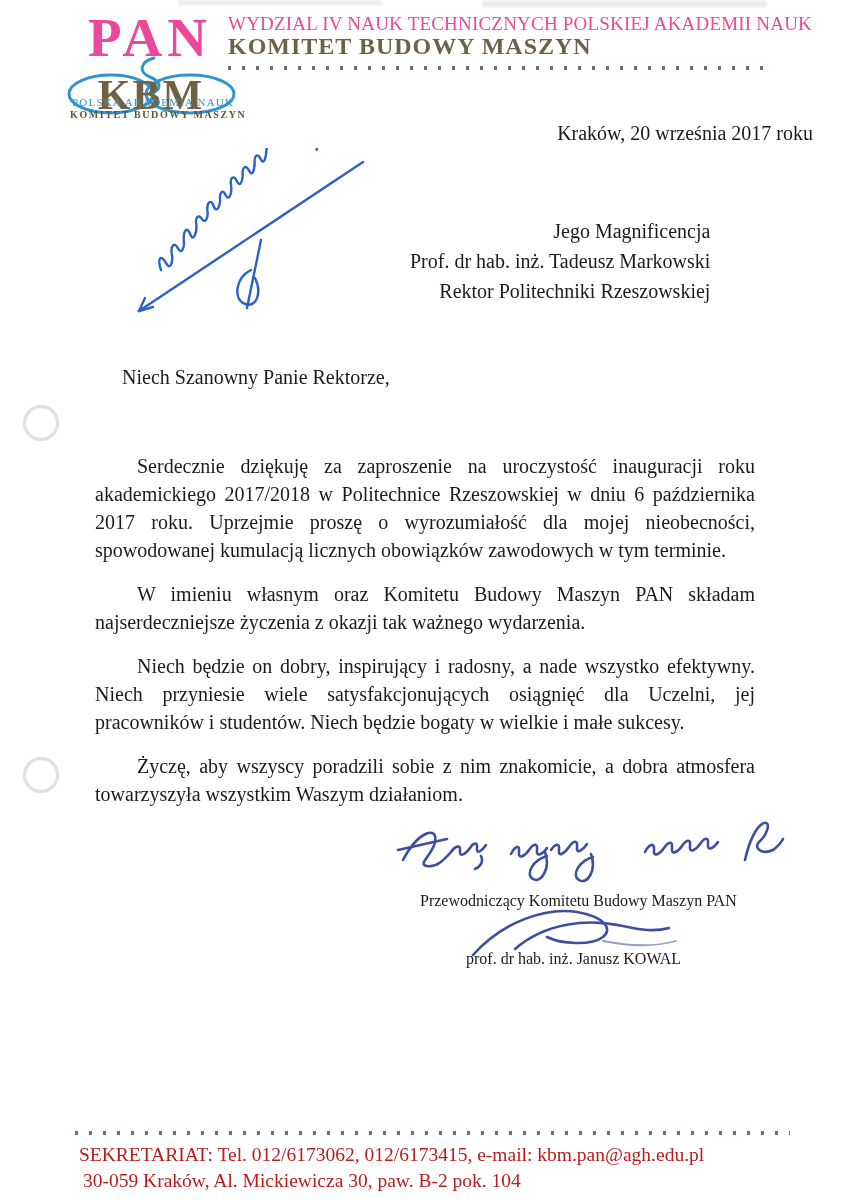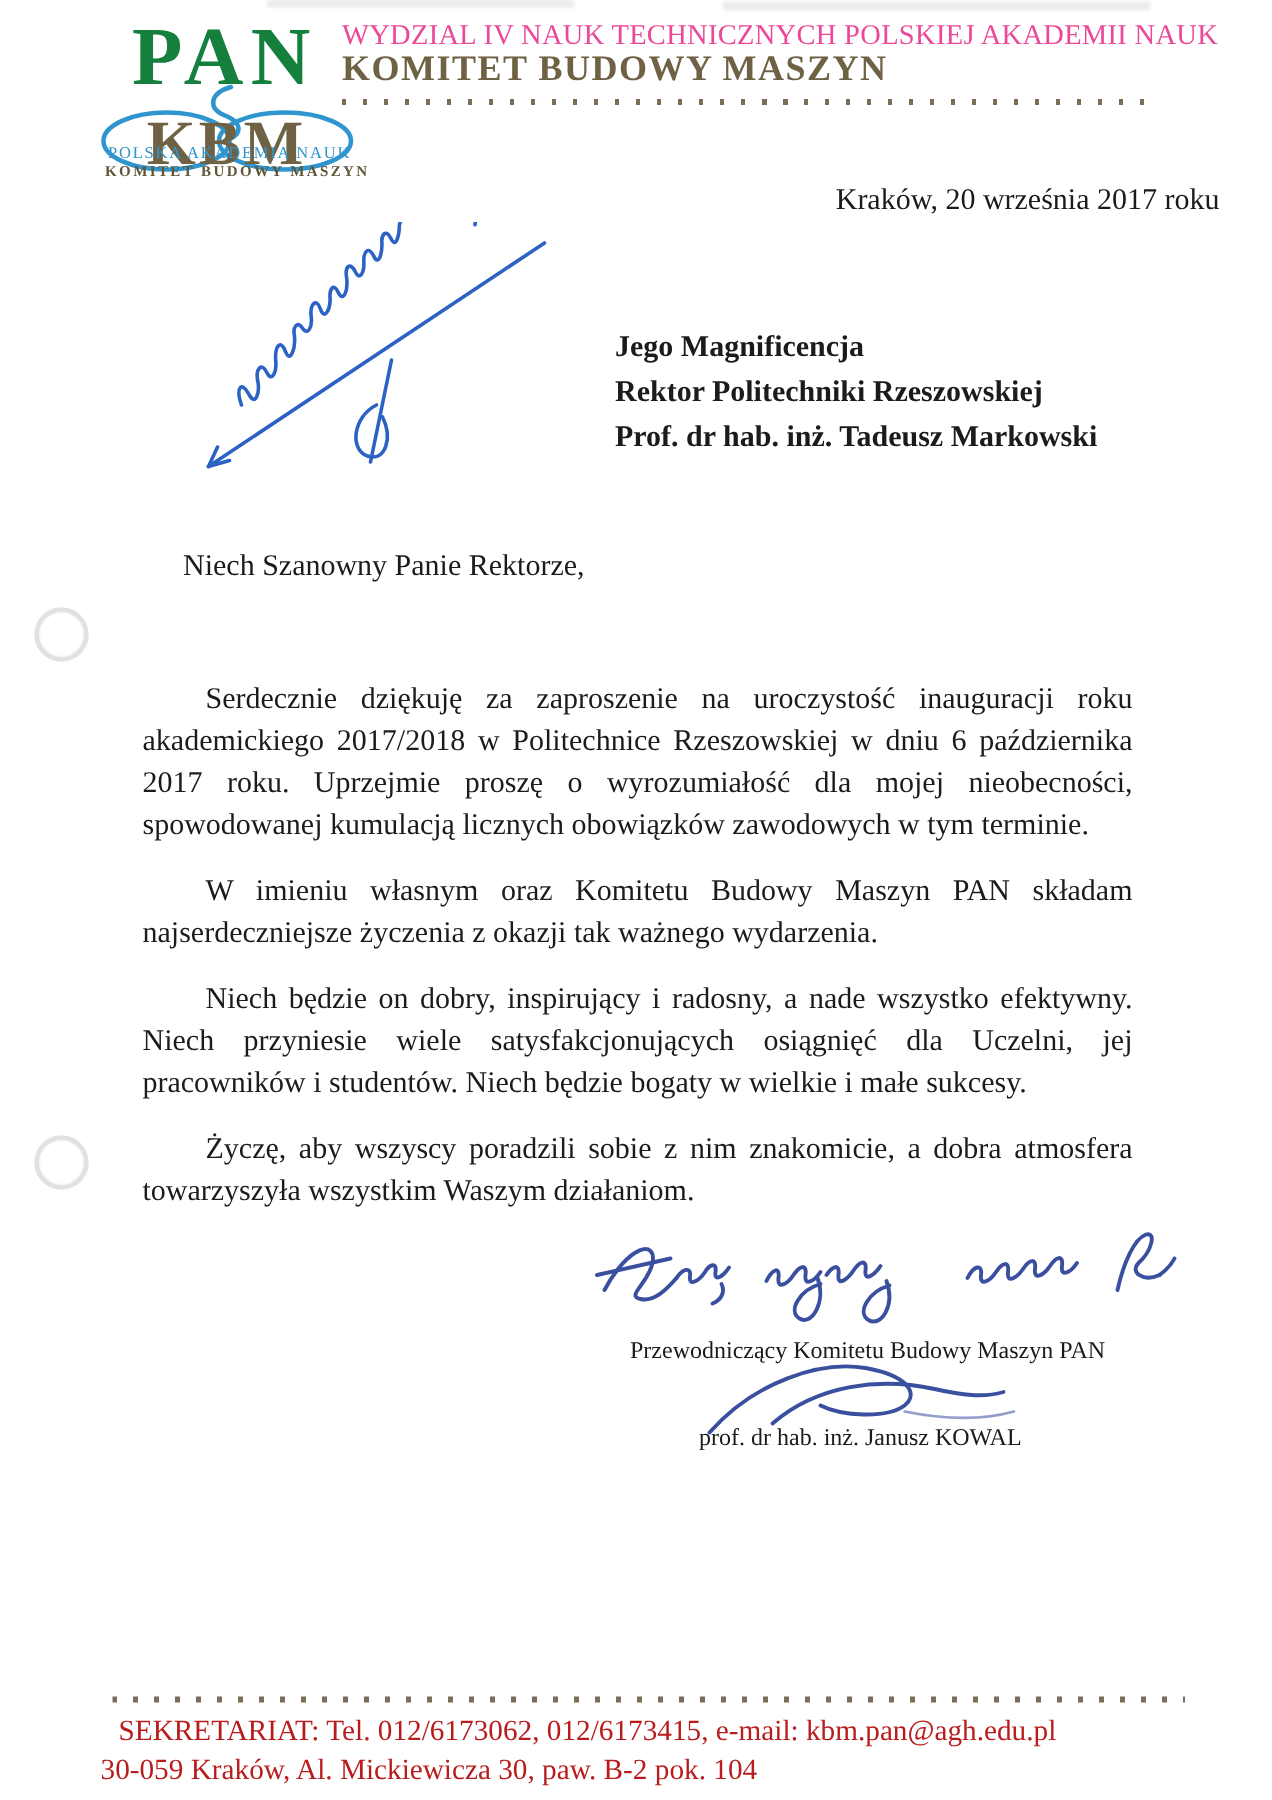--- a/index.html
+++ b/index.html
@@ -15,37 +15,37 @@
   .smudge{background:#bdbdbd;opacity:.28;filter:blur(1px);}
   .punch-ring{
     width:30px;height:30px;border-radius:50%;
     border:3px solid #dcdcdc;opacity:.85;
     box-shadow:inset 0 0 2px #e9e9e9, 0 0 1px #e4e4e4;
     background:#fff;
   }
 
   
   .logo-pan{
-    font-size:55px;font-weight:bold;color:#15803d;
+    font-size:55px;font-weight:bold;color:#ec4899;
     letter-spacing:5px;line-height:1;
   }
   .logo-org1{font-size:11px;color:#2f95cf;letter-spacing:1.2px;white-space:nowrap;text-align:right;}
   .logo-org2{font-size:10px;color:#5f5636;letter-spacing:1.6px;white-space:nowrap;font-weight:bold;}
 
   
   .hdr-line1{font-size:19px;color:#ec4899;white-space:nowrap;letter-spacing:.2px;text-align:center;}
   .hdr-line2{font-size:24px;color:#6e6144;font-weight:bold;letter-spacing:1px;white-space:nowrap;}
   .dotted{
     height:4px;
     background-image:repeating-linear-gradient(90deg,#7a6e58 0,#7a6e58 3px,transparent 3px,transparent 14px);
   }
 
   
   .dateline{font-size:20px;white-space:nowrap;}
-  .recipient{font-size:20px;font-weight:bold;line-height:30px;white-space:nowrap;}
+  .recipient{font-size:20px;font-weight:normal;line-height:30px;white-space:nowrap;text-align:right;}
   .salutation{font-size:20px;}
   .bodytext{width:692px;font-size:20px;line-height:28px;text-align:justify;}
   .bodytext p{margin:16px;text-indent:42px;}
   .sig-title{font-size:16px;white-space:nowrap;}
   .sig-name{font-size:16px;white-space:nowrap;}
 
   
   .foot{font-size:19.5px;color:#b91c1c;white-space:nowrap;}
 
   
@@ -88,22 +88,22 @@
         <path d="M 0 0 c 3 -12 9 -14 8 -3 c -1 9 7 3 10 -5 c 3 -7 9 -9 8 -1 c -1 8 6 3 9 -3 c 5 -9 11 -11 9 -2 c -2 9 7 2 11 -6 c 2 -5 7 -7 7 -1 c 0 7 6 3 9 -3 c 4 -8 10 -9 8 -1 c -2 8 5 4 9 -2 c 3 -6 8 -8 7 -1 c -1 8 6 3 10 -5 c 3 -7 8 -8 7 0 c -1 7 5 3 8 -2 c 4 -7 9 -8 8 0 c -1 7 5 2 9 -4 c 3 -6 8 -7 7 0 c -1 7 4 3 8 -2 c 3 -5 7 -6 9 -4"></path>
         <path d="M 196 -16 l 4 -5"></path>
       </g>
       <path d="M 138 92 L 124 160"></path>
       <path d="M 128 122 C 112 130 110 152 122 156 C 134 160 139 144 132 130"></path>
     </g>
   </svg>
 
   <div class="abs recipient" style="left:410px;top:216px;">
     <div>Jego Magnificencja</div>
+    <div>Prof. dr hab. inż. Tadeusz Markowski</div>
     <div>Rektor Politechniki Rzeszowskiej</div>
-    <div>Prof. dr hab. inż. Tadeusz Markowski</div>
   </div>
 
   <div class="abs salutation" style="left:122px;top:366px;">Niech Szanowny Panie Rektorze,</div>
 
   <div class="abs bodytext" style="left:79px;top:436px;">
     <p>Serdecznie dziękuję za zaproszenie na uroczystość inauguracji roku akademickiego 2017/2018 w Politechnice Rzeszowskiej w dniu 6 października 2017 roku. Uprzejmie proszę o wyrozumiałość dla mojej nieobecności, spowodowanej kumulacją licznych obowiązków zawodowych w tym terminie.</p>
     <p>W imieniu własnym oraz Komitetu Budowy Maszyn PAN składam najserdeczniejsze życzenia z okazji tak ważnego wydarzenia.</p>
     <p>Niech będzie on dobry, inspirujący i radosny, a nade wszystko efektywny. Niech przyniesie wiele satysfakcjonujących osiągnięć dla Uczelni, jej pracowników i studentów. Niech będzie bogaty w wielkie i małe sukcesy.</p>
     <p>Życzę, aby wszyscy poradzili sobie z nim znakomicie, a dobra atmosfera towarzyszyła wszystkim Waszym działaniom.</p>
   </div>
@@ -131,15 +131,15 @@
       <path d="M 18 52 C 48 18 92 4 122 9 C 150 14 158 26 148 34 C 136 43 106 41 92 34"></path>
       <path d="M 60 46 C 90 20 132 15 168 23 C 186 27 200 29 214 25"></path>
       <path d="M 148 38 C 178 44 203 43 221 38" opacity="0.55" stroke-width="1.8"></path>
     </g>
   </svg>
 
   <div class="abs sig-name" style="left:466px;top:950px;">prof. dr hab. inż. Janusz KOWAL</div>
 
   <div class="abs dotted" style="left:75px;top:1131px;width:715px;"></div>
   <div class="abs foot" style="left:79px;top:1144px;">SEKRETARIAT: Tel. 012/6173062, 012/6173415, e-mail: kbm.pan@agh.edu.pl</div>
-  <div class="abs foot" style="left:67px;top:1170px;">30-059 Kraków, Al. Mickiewicza 30, paw. B-2 pok. 104</div>
+  <div class="abs foot" style="left:83px;top:1170px;">30-059 Kraków, Al. Mickiewicza 30, paw. B-2 pok. 104</div>
 
 </div>
 
 </body></html>

